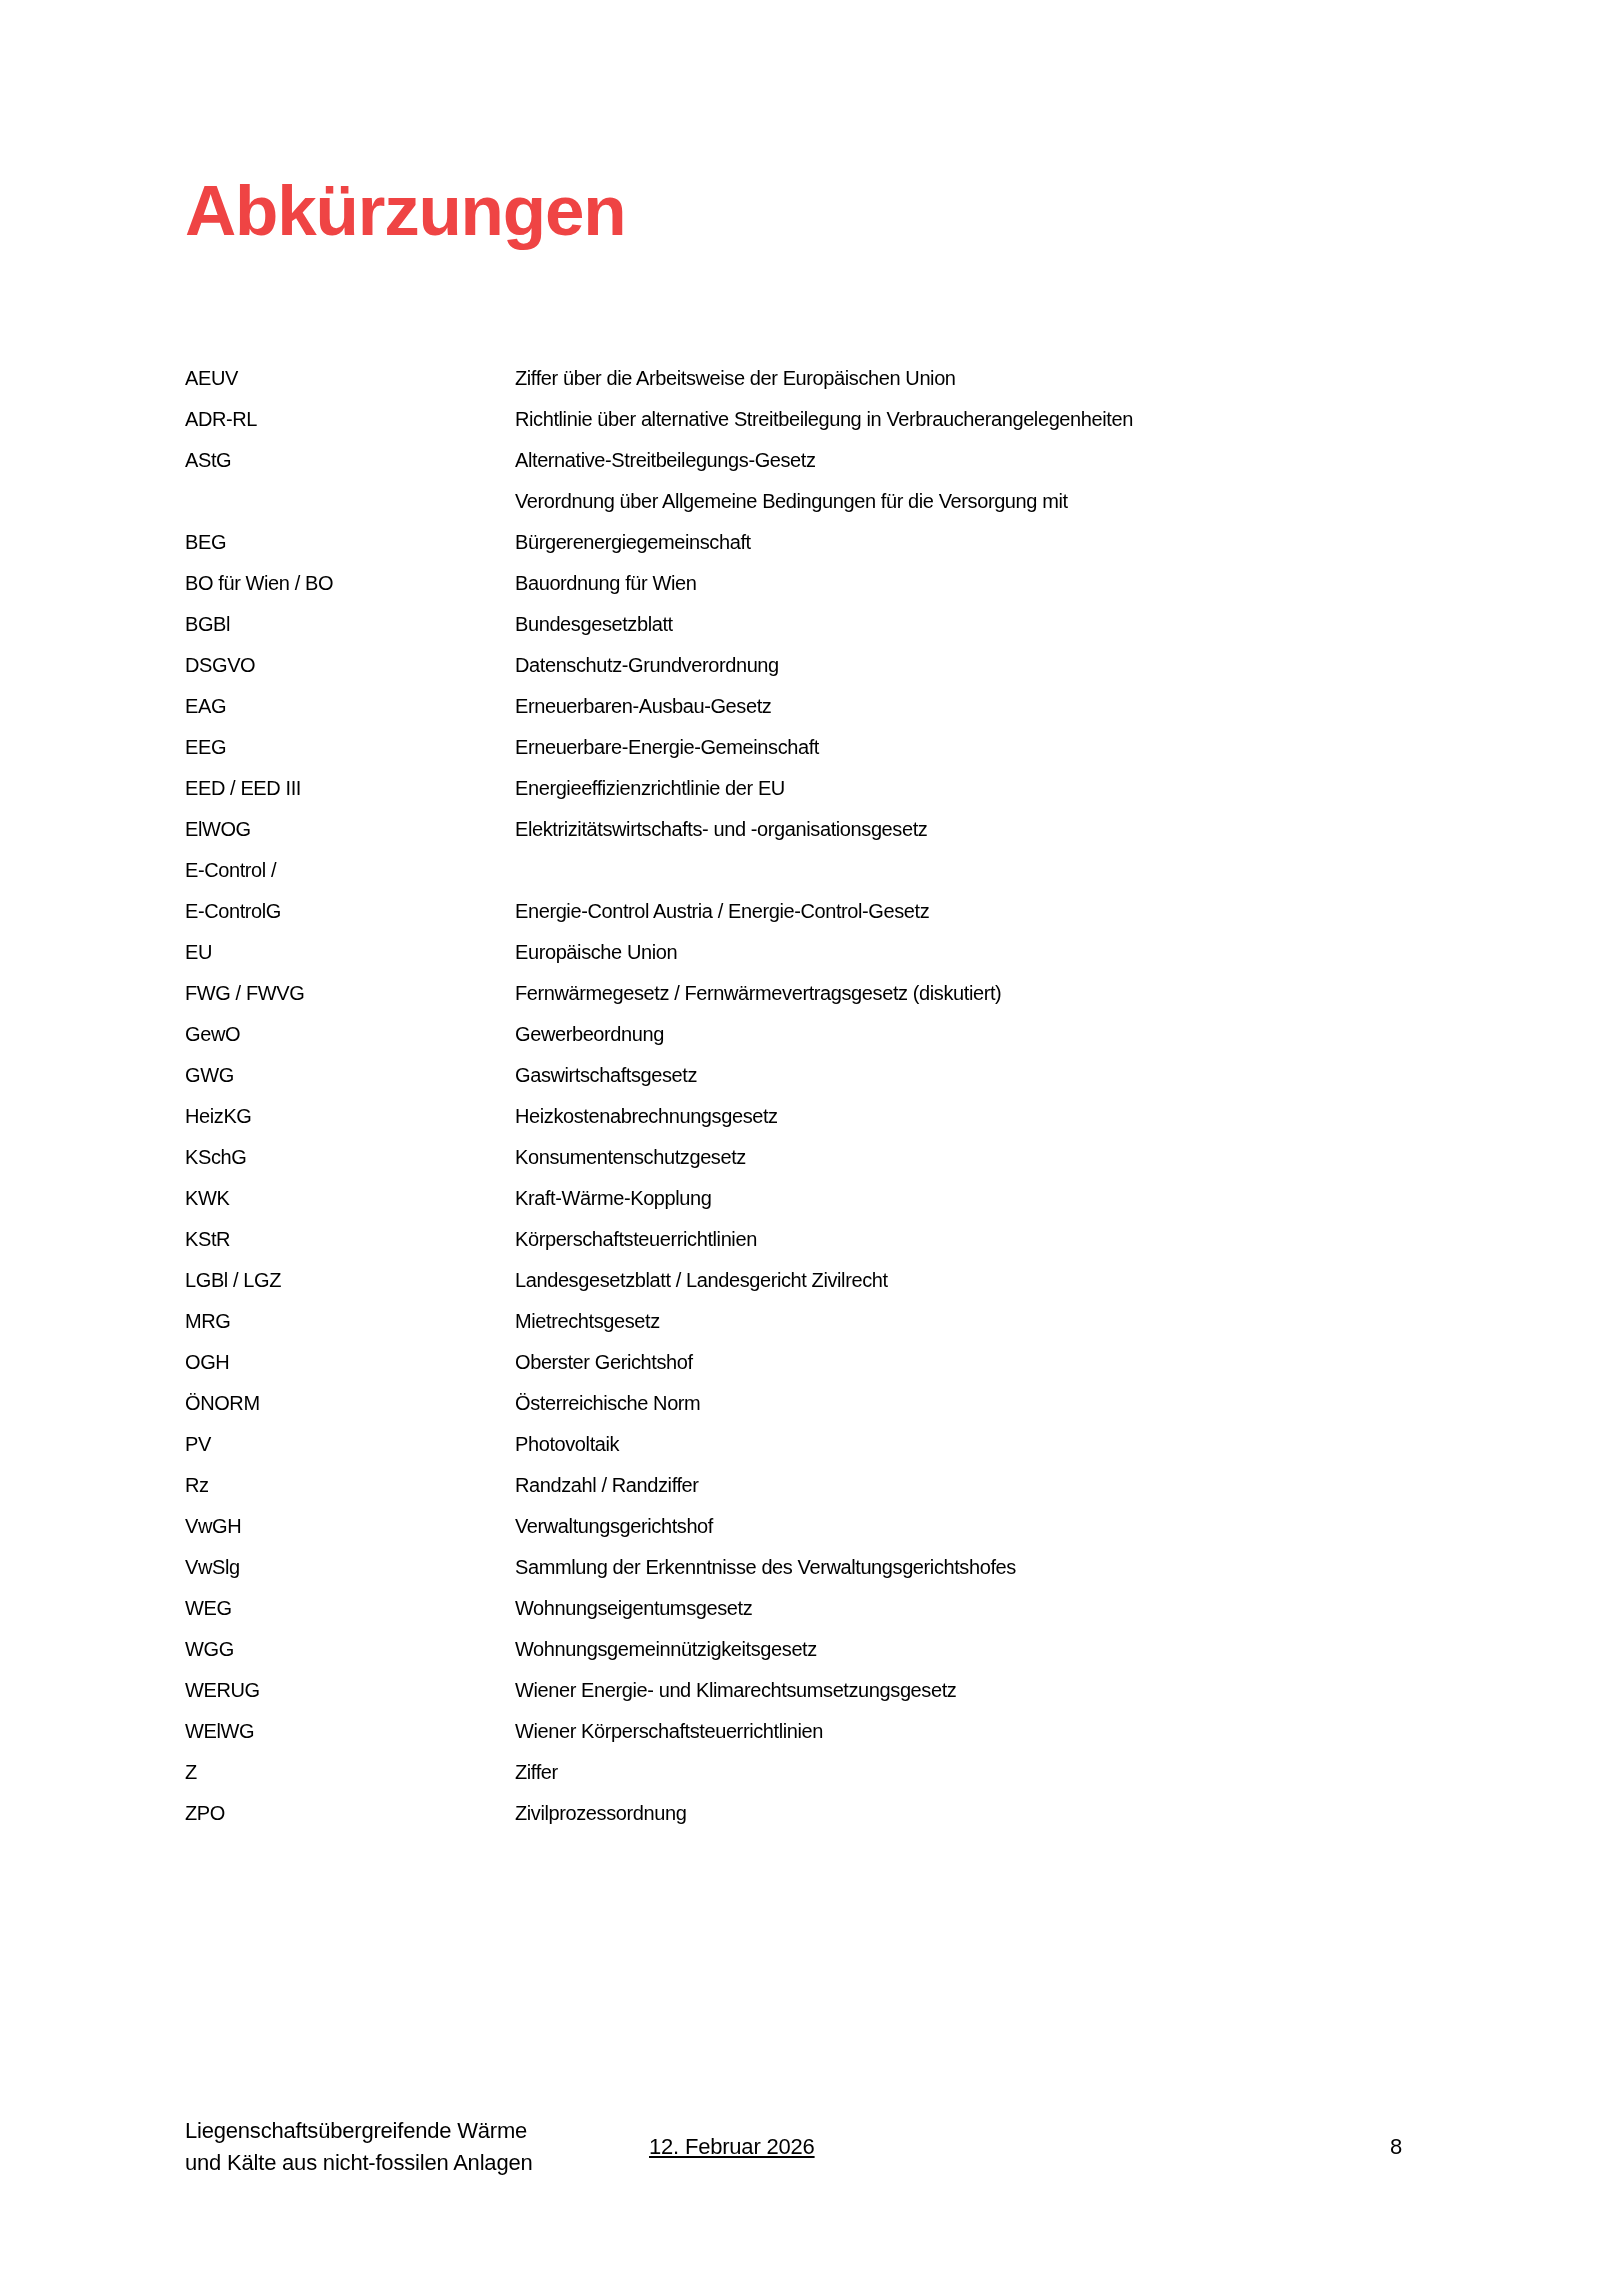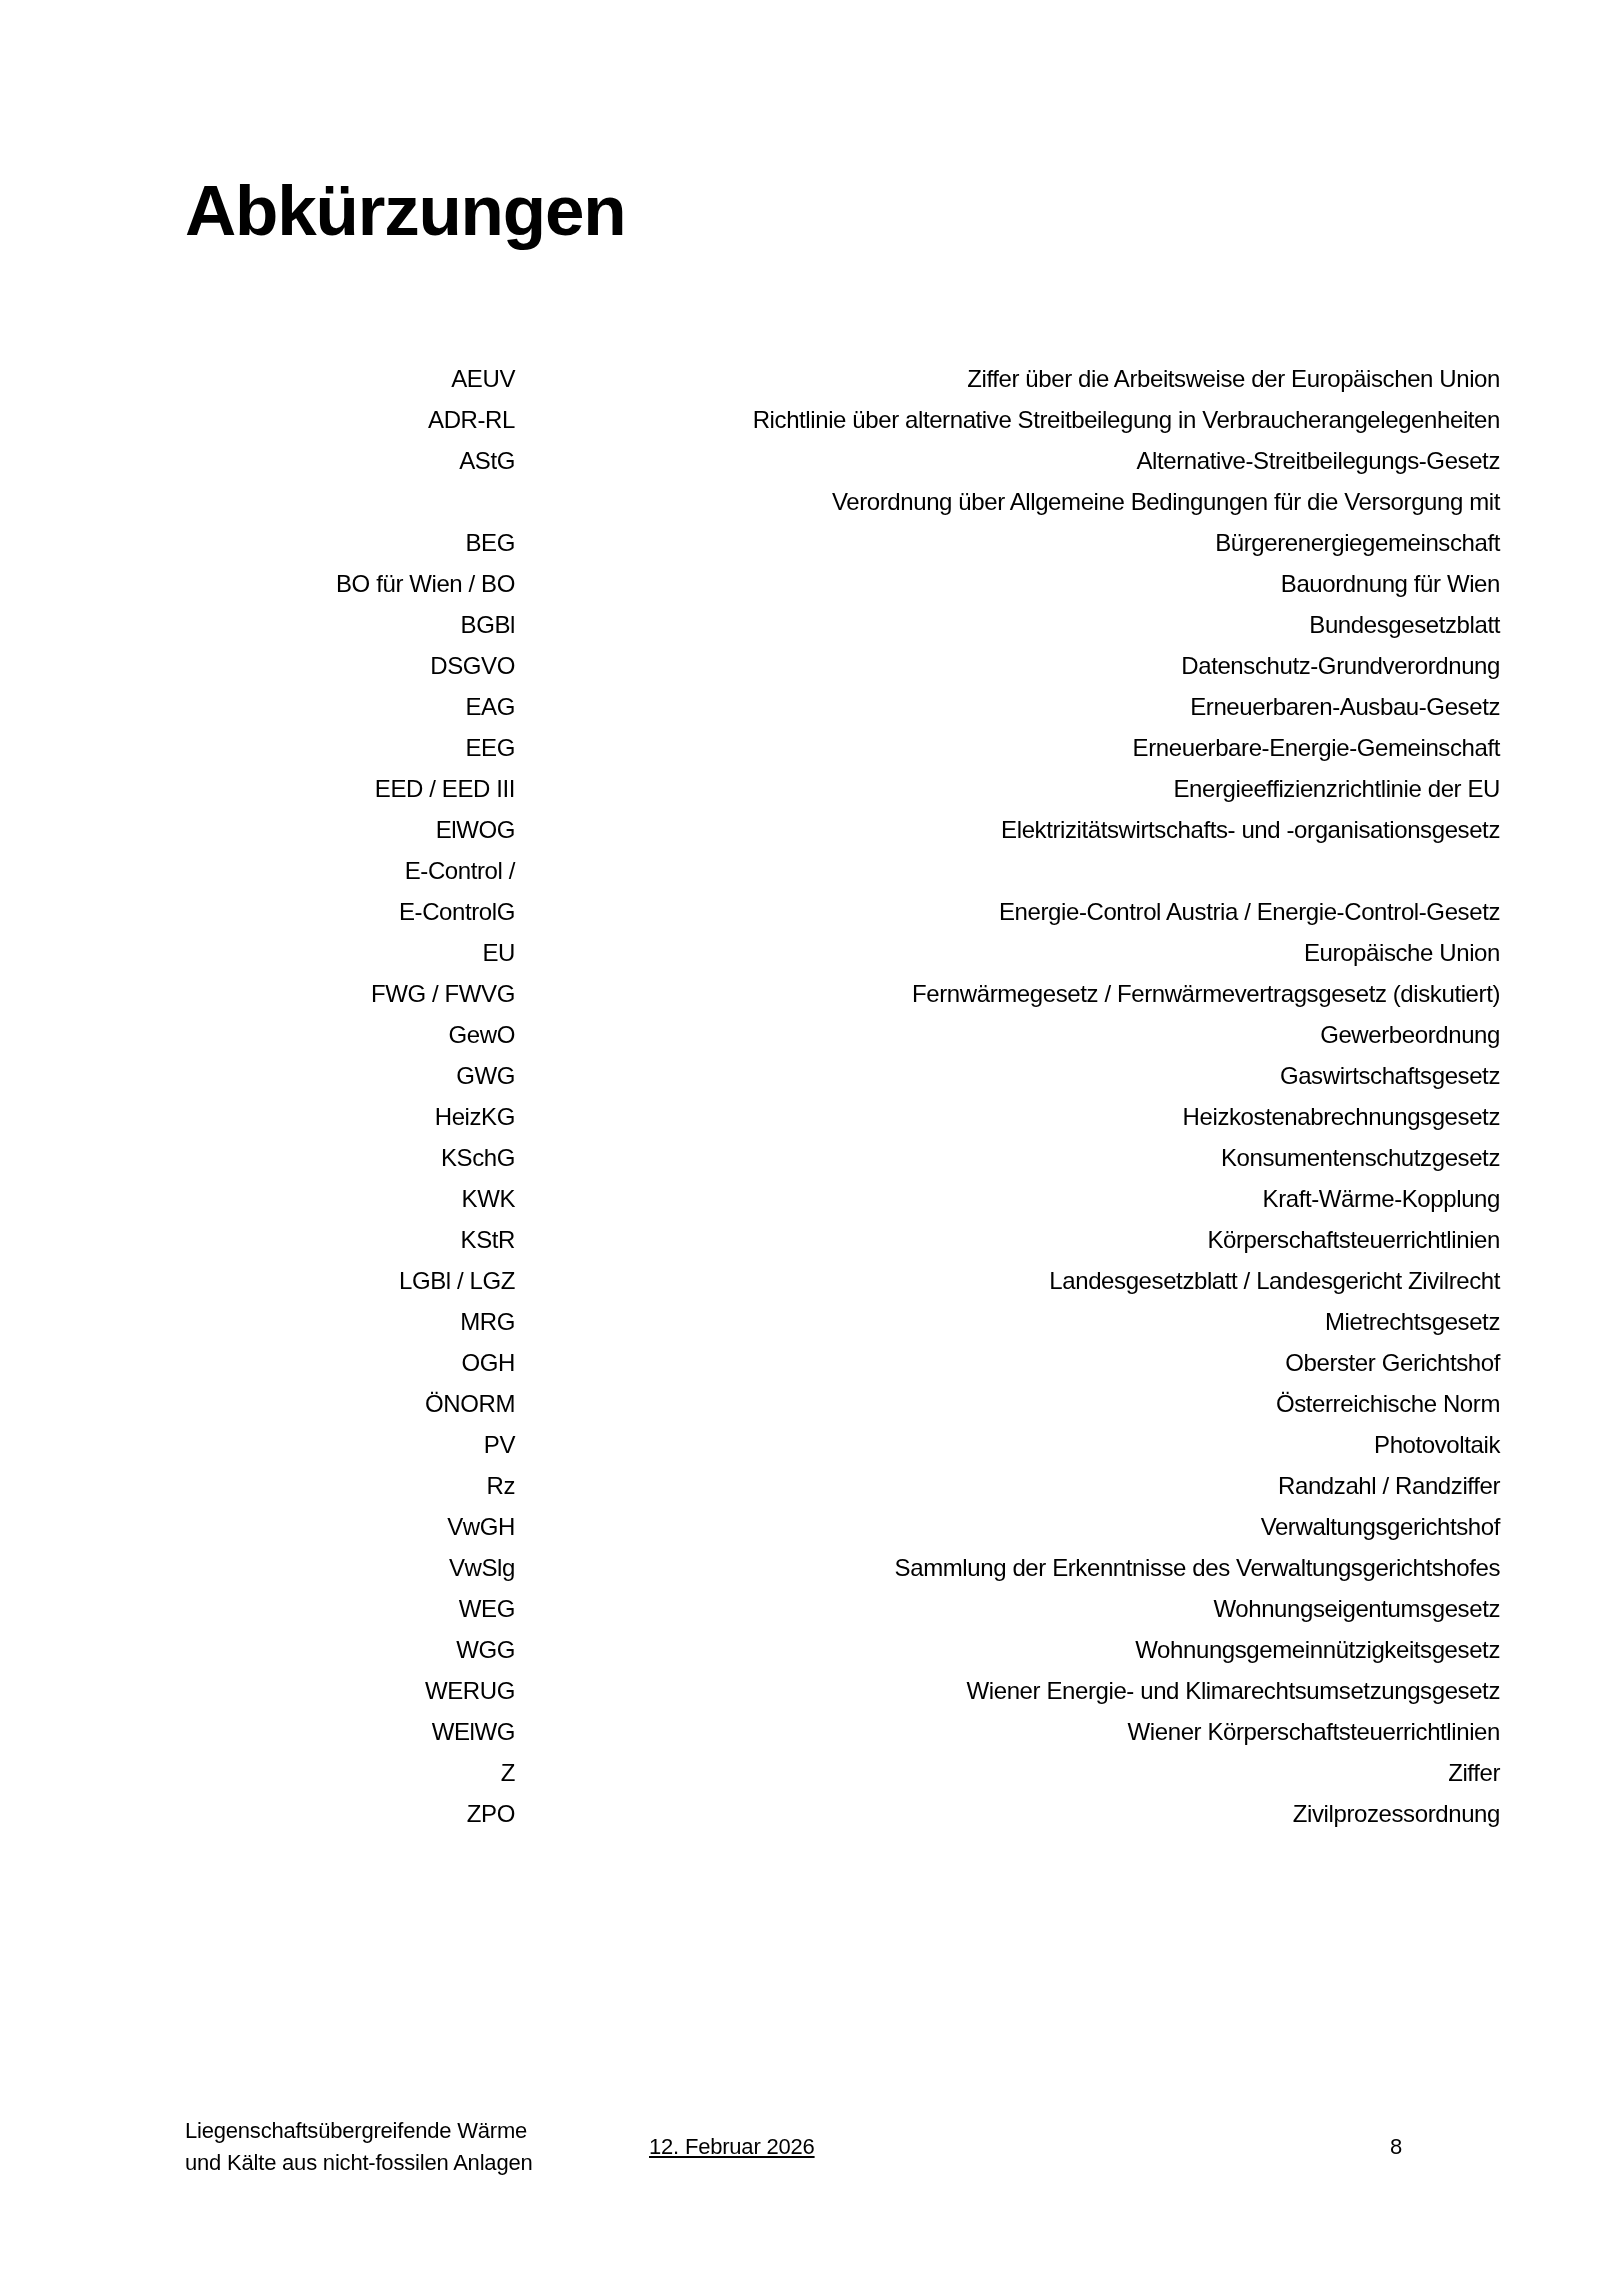--- a/index.html
+++ b/index.html
@@ -18,36 +18,35 @@
   }
   .title {
     position: absolute;
     left: 185px;
     top: 172px;
     margin: 0;
     font-size: 71px;
     font-weight: 800;
     letter-spacing: -1.2px;
     line-height: 1.1;
-    color: #000000;
+    color: #ef4444;
   }
   .abbr-list {
     position: absolute;
     left: 185px;
     top: 358px;
     width: 1315px;
   }
   .abbr-row {
     display: flex;
     height: 41px;
     line-height: 41px;
-    font-size: 24px;
+    font-size: 20px;
     letter-spacing: -0.4px;
     white-space: nowrap;
-    text-align: right;
   }
   .abbr-key {
     flex: 0 0 330px;
     width: 330px;
     overflow: visible;
   }
   .abbr-def {
     flex: 1 1 auto;
   }
   .footer {

